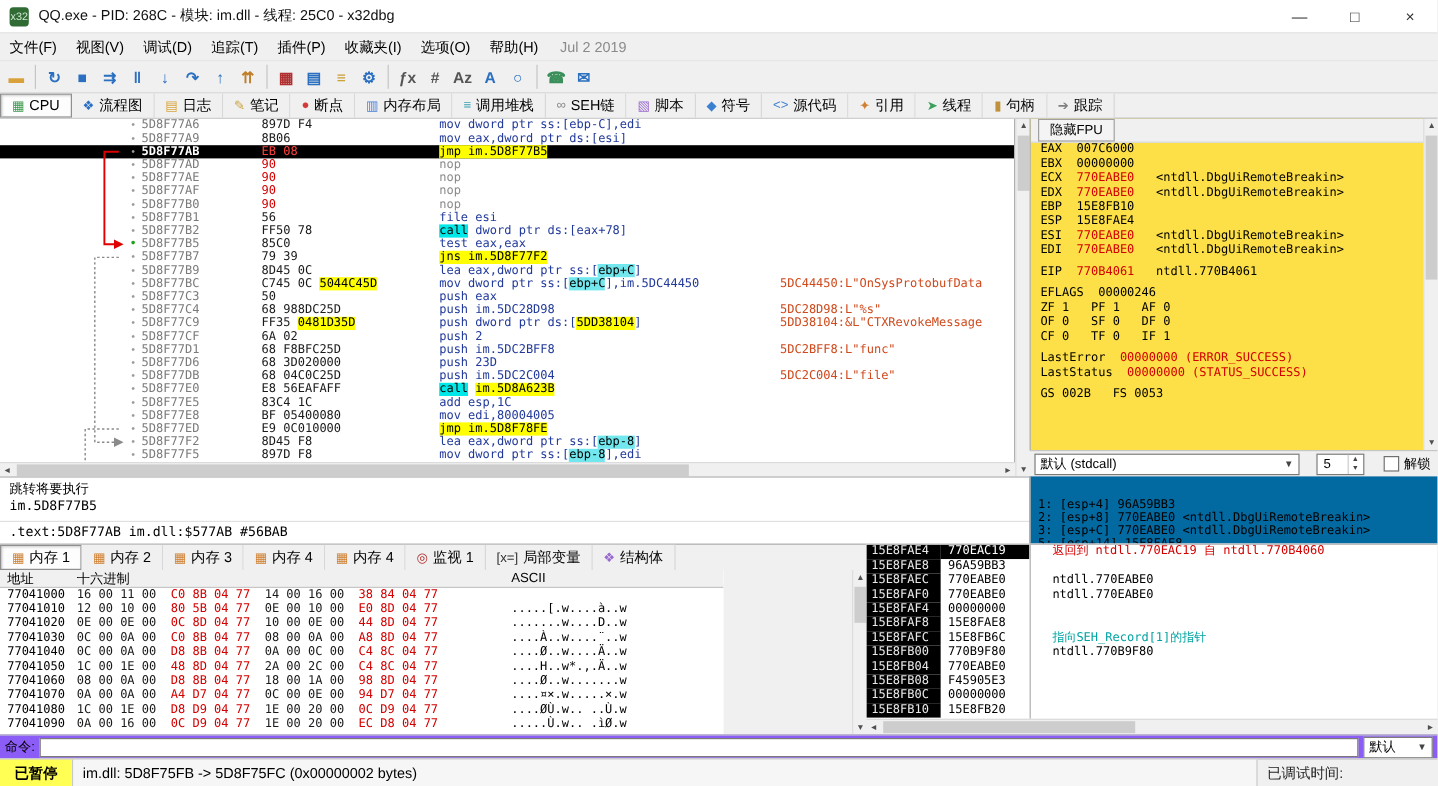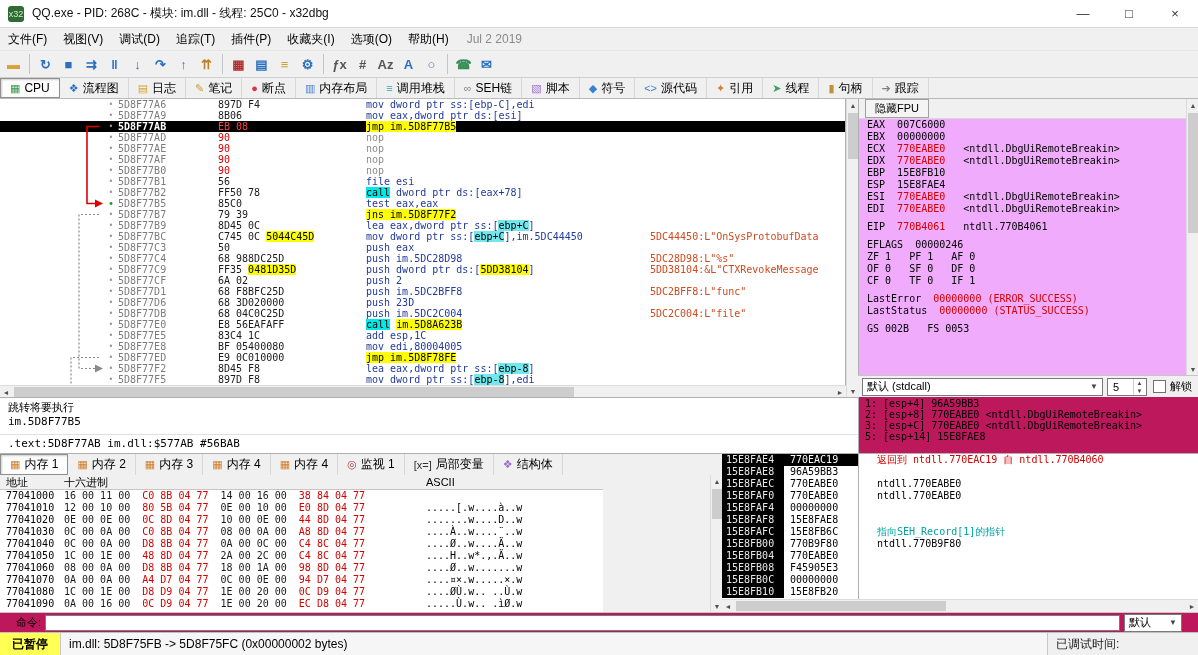--- a/index.html
+++ b/index.html
@@ -52,39 +52,39 @@
   .drow.sel{background:#000;color:#fff}
   .drow.sel .daddr{color:#fff;font-weight:bold}
   .drow.sel .dbytes{color:#fff}
   .drow.sel .byr{color:#ff4040}
 
   
   #infopane{position:absolute;left:0;top:397px;width:858px;height:56px;background:#fff;border-top:1px solid #b0b0b0;font:11px/14px "DejaVu Sans Mono",monospace;padding:3px 0 0 8px}
   #info-bottom{position:absolute;left:0;bottom:2px;width:100%;border-top:1px solid #e0e0e0;padding:2px 0 0 8px}
 
   
-  #regs{position:absolute;left:858px;top:99px;width:328px;height:276px;background:#f0abfc;border-left:1px solid #b0b0b0;overflow:hidden}
+  #regs{position:absolute;left:858px;top:99px;width:328px;height:276px;background:#fde047;border-left:1px solid #b0b0b0;overflow:hidden}
   #regs-head{height:20px;background:#f0f0f0;border-bottom:1px solid #d8d8d8;display:flex;align-items:center}
   #fpu-btn{margin-left:6px;padding:1px 9px;border:1px solid #a0a0a0;background:#f4f4f4;font-size:11px}
   .rline,.rtext{white-space:pre;font:10px/12px "DejaVu Sans Mono",monospace;padding-left:8px}
   .rgap{height:6px}
   .rname{color:#000}.rv-k{color:#000}.rv-r{color:#d40000}.rext{color:#000}
 
   
-  #convbar{position:absolute;left:858px;top:375px;width:340px;height:22px;background:#f0f0f0;border-top:1px solid #c6c6c6;display:flex;align-items:center;gap:4px;padding:0 4px}
+  #convbar{position:absolute;left:858px;top:375px;width:340px;height:22px;background:#f0f0f0;border-top:1px solid #c6c6c6;display:flex;align-items:center;gap:14px;padding:0 4px}
   .dropdown{background:#fff;border:1px solid #7a7a7a;height:18px;display:flex;align-items:center;font-size:11px;padding:0 4px}
   .dropdown .dArrow{margin-left:auto;font-size:8px;color:#444;padding-left:6px}
   #conv-dd{flex:1}
   #spinner{width:40px;background:#fff;border:1px solid #7a7a7a;height:18px;display:flex;align-items:center;font-size:11px;padding-left:5px;position:relative}
   #spinner .spArr{position:absolute;right:1px;top:0;font-size:6px;line-height:8px;color:#444;text-align:center;width:12px;border-left:1px solid #ccc}
   #unlock{display:flex;align-items:center;gap:4px;font-size:11px;padding:0 2px}
   #unlock .box{width:13px;height:13px;background:#fff;border:1px solid #707070}
 
   
-  #argspane{position:absolute;left:858px;top:397px;width:340px;height:56px;background:#be185d;border-left:1px solid #b0b0b0;overflow:hidden;padding-top:1px}
+  #argspane{position:absolute;left:858px;top:397px;width:340px;height:56px;background:#0369a1;border-left:1px solid #b0b0b0;overflow:hidden;padding-top:18px}
   .aline{white-space:pre;font:10px/11px "DejaVu Sans Mono",monospace;padding-left:6px}
 
   
   #btabs{position:absolute;left:0;top:453px;width:722px;height:22px;background:#f0f0f0;border-top:1px solid #b0b0b0;display:flex}
 
   
   #mempane{position:absolute;left:0;top:475px;width:603px;height:137px;background:#fff;overflow:hidden}
   .mhead{display:flex;height:15px;background:#f0f0f0;border-bottom:1px solid #c6c6c6;font-size:11px;align-items:center}
   .mrow{display:flex;height:12px;line-height:12px;white-space:pre;font:10px/12px "DejaVu Sans Mono",monospace}
   .maddr{width:64px;padding-left:6px;color:#000}
@@ -108,21 +108,21 @@
   .sbv,.sbh{position:absolute;background:#f0f0f0}
   .sbv{width:12px;border-left:1px solid #dcdcdc}
   .sbh{height:12px;border-top:1px solid #dcdcdc}
   .sbarr{width:12px;height:12px;font-size:7px;color:#505050;display:flex;align-items:center;justify-content:center}
   .sbv .sbarr.bottom{position:absolute;bottom:0}
   .sbh .sbarr.right{position:absolute;right:0;top:0}
   .sbthumbv{position:absolute;left:1px;width:10px;background:#cdcdcd}
   .sbthumbh{position:absolute;top:1px;height:10px;background:#cdcdcd}
 
   
-  #cmdbar{position:absolute;left:0;top:612px;width:1198px;height:20px;background:#be185d;border-top:1px solid #c6c6c6;display:flex;align-items:center;gap:4px;padding:0 16px}
+  #cmdbar{position:absolute;left:0;top:612px;width:1198px;height:20px;background:#8b5cf6;border-top:1px solid #c6c6c6;display:flex;align-items:center;gap:4px;padding:0 4px}
   #cmd-label{font-size:11px}
   #cmd-input{flex:1;height:16px;border:1px solid #7a7a7a;background:#fff;font:11px "DejaVu Sans Mono",monospace;padding:0 3px}
   #cmd-dd{width:58px}
 
   
   #statusbar{position:absolute;left:0;top:632px;width:1198px;height:23px;background:#f0f0f0;border-top:1px solid #c0c0c0;display:flex;align-items:stretch}
   #pause-badge{background:#ffff54;border-right:1px solid #c8c8c8;padding:0 12px;display:flex;align-items:center;font-weight:bold;font-size:12px}
   #status-msg{flex:1;display:flex;align-items:center;padding-left:8px;font-size:12px;border-right:1px solid #c8c8c8;background:#f6f6f6}
   #status-time{width:150px;display:flex;align-items:center;padding-left:8px;font-size:12px;color:#222}
 </style>

